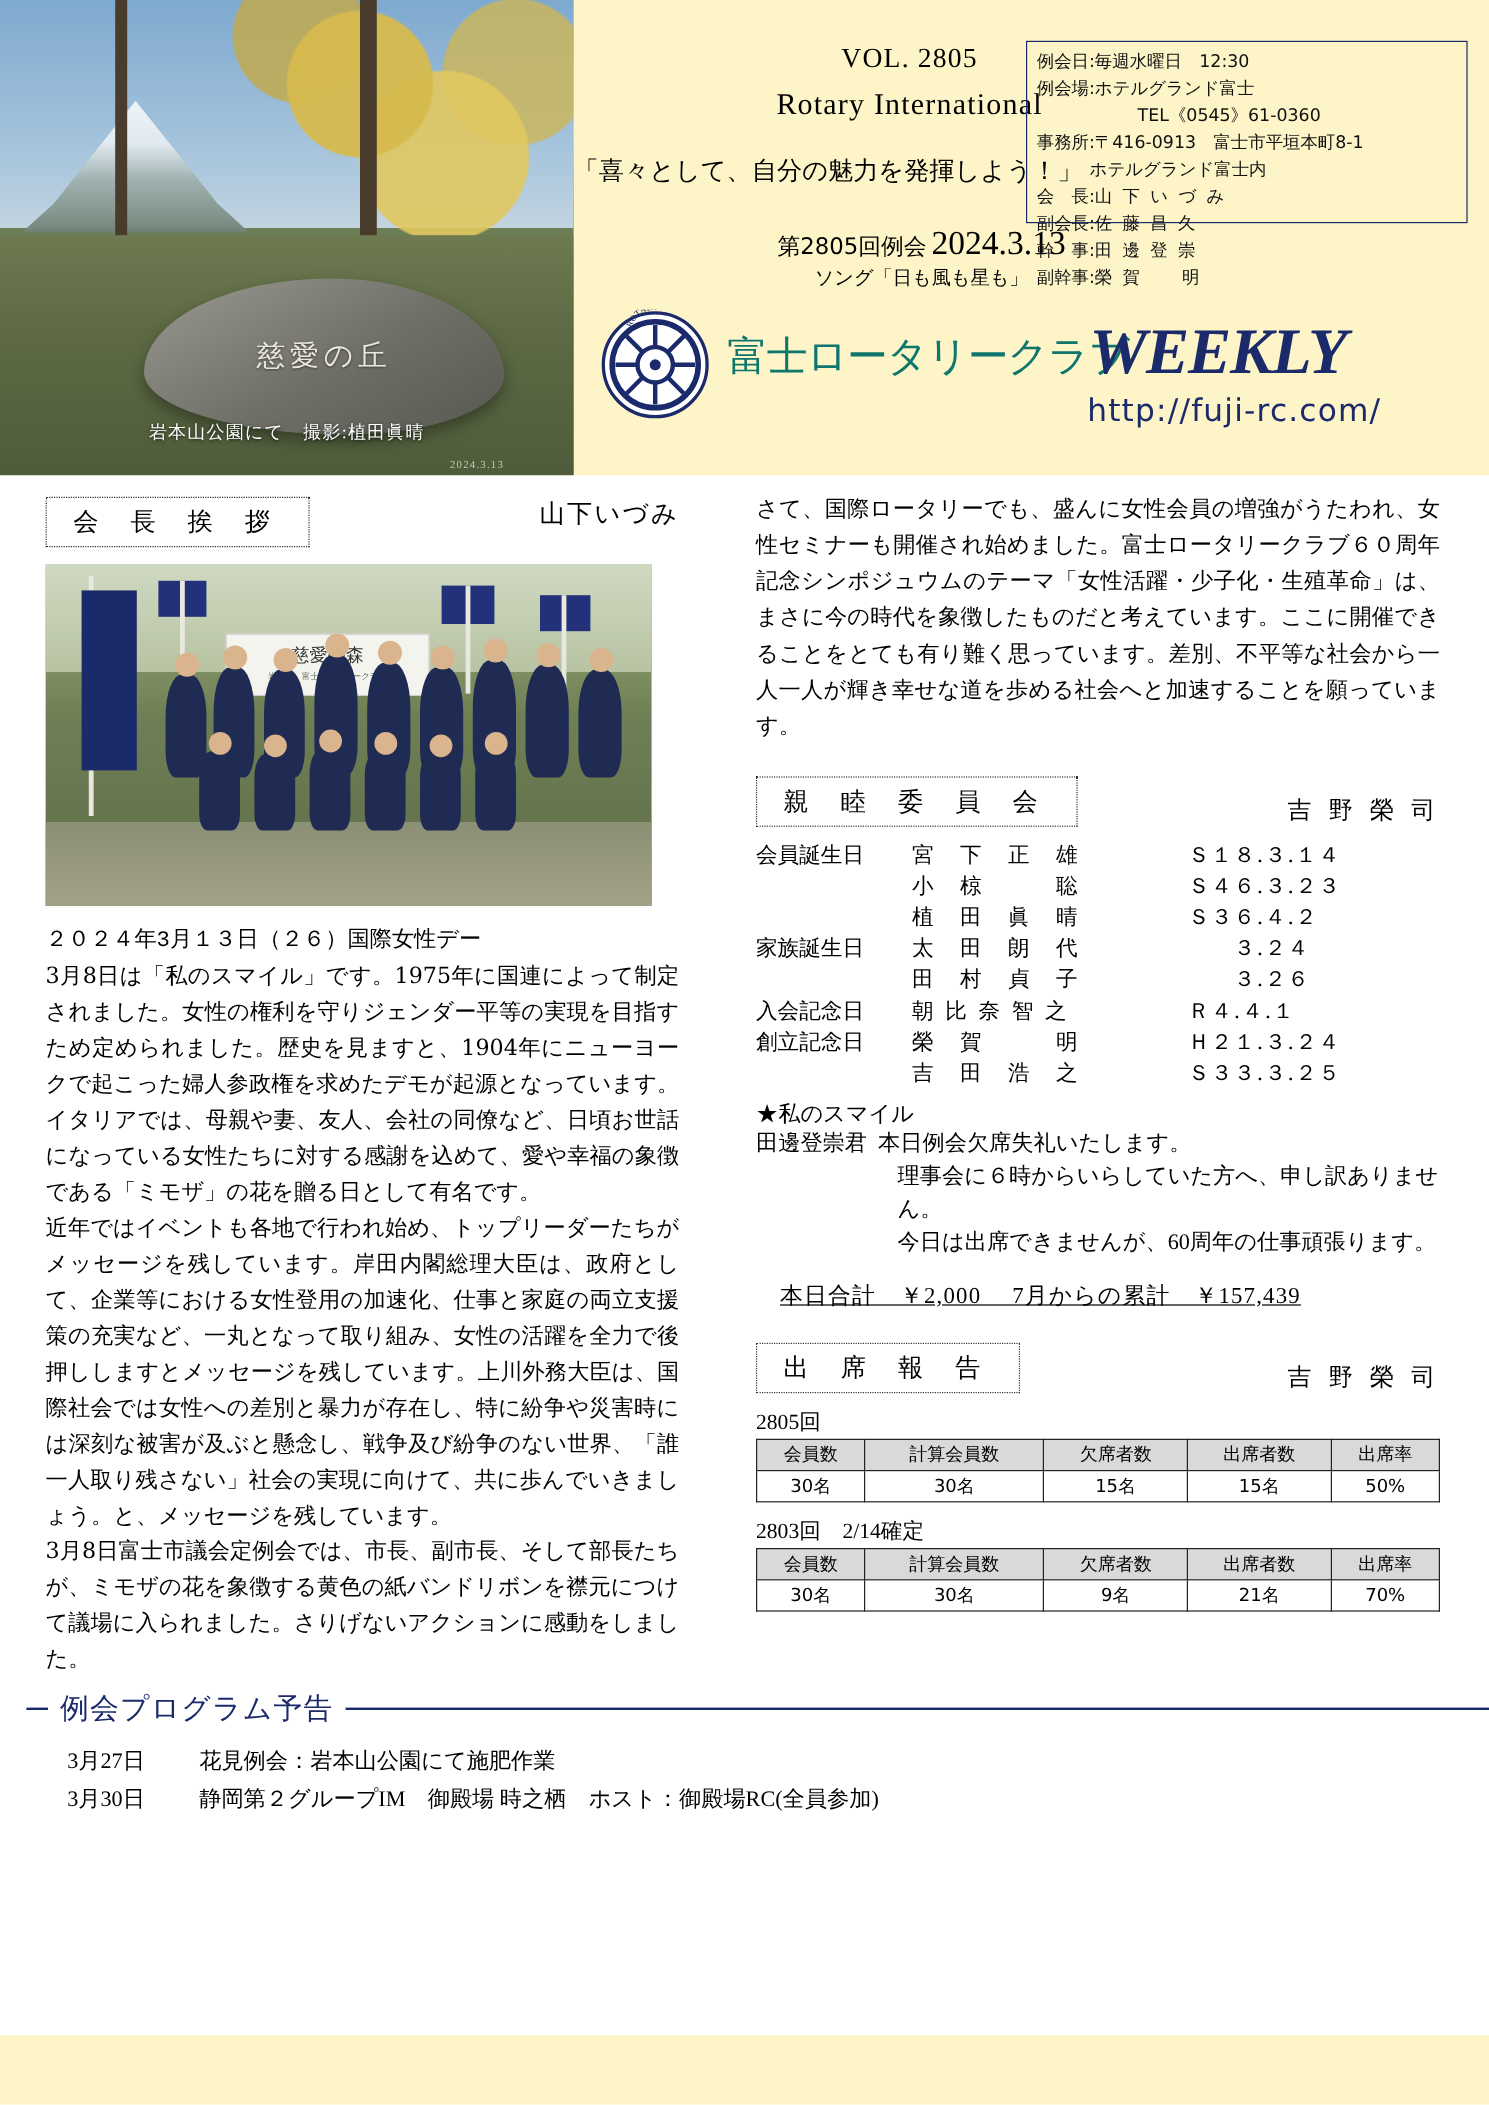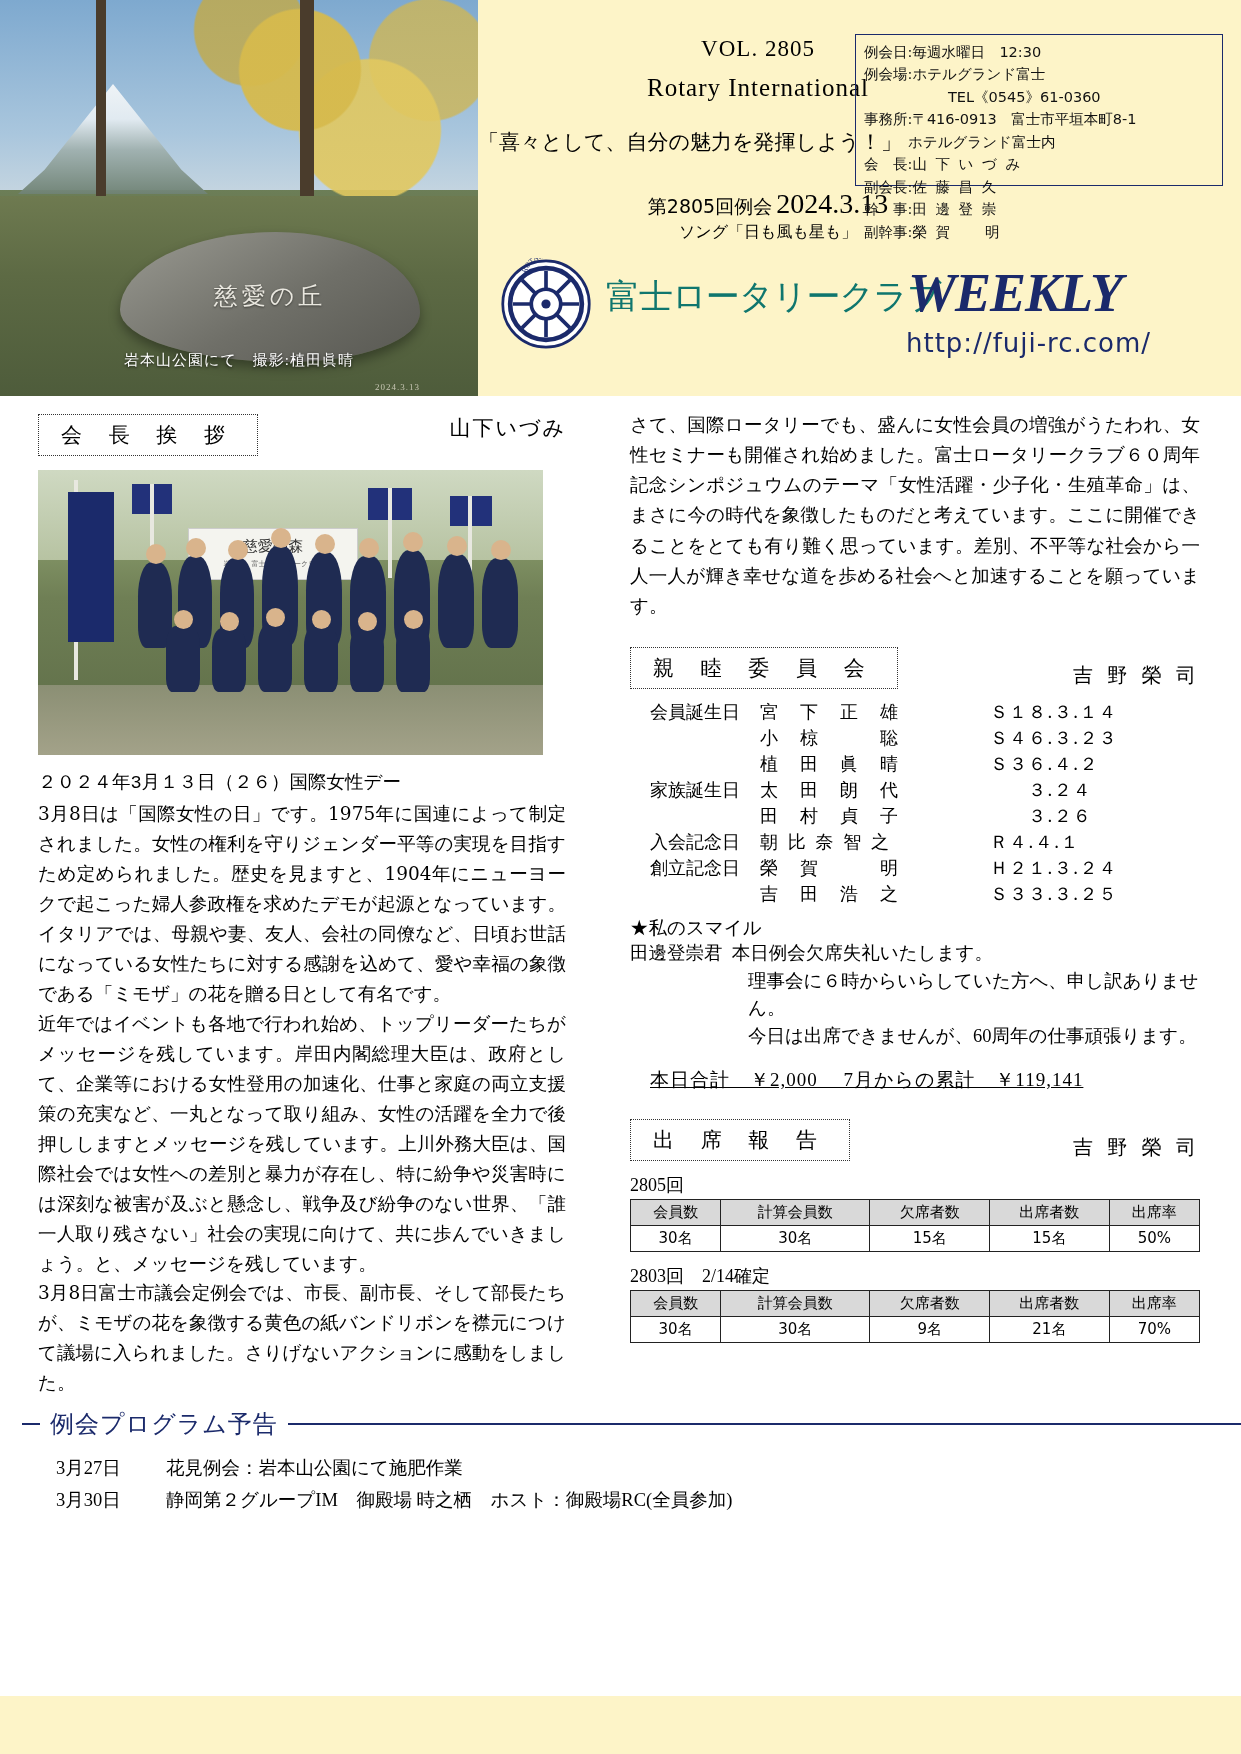--- a/index.html
+++ b/index.html
@@ -119,21 +119,21 @@
 
   .r-para { font-size:18.5px; line-height:1.63; text-align:justify; margin:0;
             font-family:"DejaVu Serif","Liberation Serif",serif; }
 
   .sec-title-wrap { margin-top:26px; display:flex; align-items:flex-end; justify-content:space-between; }
   .sec-name { font-size:20px; letter-spacing:4px; font-family:"DejaVu Sans","Liberation Sans",sans-serif; }
 
   table.list { border-collapse:collapse; margin-top:10px; width:100%;
                font-size:18px; font-family:"DejaVu Serif","Liberation Serif",serif; }
   table.list td { padding:1px 0; white-space:nowrap; vertical-align:top; }
-  td.lbl { width:130px; text-align:center; }
+  td.lbl { width:130px; text-align:left; }
   td.nm  { width:230px; letter-spacing:2px; }
   td.dt  { text-align:left; letter-spacing:1px; }
 
   .smile-head { margin-top:8px; font-size:18.5px; }
   .smile-line { font-size:18.5px; line-height:1.5; }
   .smile-ind { padding-left:118px; }
   .total { margin-top:16px; font-size:19px; text-decoration:underline; letter-spacing:1px; padding-left:20px; }
 
   .att-label { font-size:18px; margin-top:12px;font-family:Liberation Serif, serif; }
   table.att { border-collapse:collapse; width:100%; margin-top:2px; font-size:15px;
@@ -282,21 +282,21 @@
       <div class="p2-head" style="left:228px; top:138px; width:19px; height:19px;"></div>
       <div class="p2-person" style="left:266px; top:156px; width:34px; height:66px; border-radius:30% 30% 20% 20%;"></div>
       <div class="p2-head" style="left:274px; top:140px; width:19px; height:19px;"></div>
       <div class="p2-person" style="left:312px; top:158px; width:34px; height:64px; border-radius:30% 30% 20% 20%;"></div>
       <div class="p2-head" style="left:320px; top:142px; width:19px; height:19px;"></div>
       <div class="p2-person" style="left:358px; top:156px; width:34px; height:66px; border-radius:30% 30% 20% 20%;"></div>
       <div class="p2-head" style="left:366px; top:140px; width:19px; height:19px;"></div>
     </div>
 
     <p class="para first">２０２４年3月１３日（２６）国際女性デー</p>
-    <p class="para">3月8日は「国際女性の日」です。1975年に国連によって制定されました。女性の権利を守りジェンダー平等の実現を目指すため定められました。歴史を見ますと、1904年にニューヨークで起こった婦人参政権を求めたデモが起源となっています。イタリアでは、母親や妻、友人、会社の同僚など、日頃お世話になっている女性たちに対する感謝を込めて、愛や幸福の象徴である「ミモザ」の花を贈る日として有名です。</p>
+    <p class="para">3月8日は「私のスマイル」です。1975年に国連によって制定されました。女性の権利を守りジェンダー平等の実現を目指すため定められました。歴史を見ますと、1904年にニューヨークで起こった婦人参政権を求めたデモが起源となっています。イタリアでは、母親や妻、友人、会社の同僚など、日頃お世話になっている女性たちに対する感謝を込めて、愛や幸福の象徴である「ミモザ」の花を贈る日として有名です。</p>
     <p class="para">近年ではイベントも各地で行われ始め、トップリーダーたちがメッセージを残しています。岸田内閣総理大臣は、政府として、企業等における女性登用の加速化、仕事と家庭の両立支援策の充実など、一丸となって取り組み、女性の活躍を全力で後押ししますとメッセージを残しています。上川外務大臣は、国際社会では女性への差別と暴力が存在し、特に紛争や災害時には深刻な被害が及ぶと懸念し、戦争及び紛争のない世界、「誰一人取り残さない」社会の実現に向けて、共に歩んでいきましょう。と、メッセージを残しています。</p>
     <p class="para">3月8日富士市議会定例会では、市長、副市長、そして部長たちが、ミモザの花を象徴する黄色の紙バンドリボンを襟元につけて議場に入られました。さりげないアクションに感動をしました。</p>
   </div>
 
   <div class="col-right">
     <p class="r-para">さて、国際ロータリーでも、盛んに女性会員の増強がうたわれ、女性セミナーも開催され始めました。富士ロータリークラブ６０周年記念シンポジュウムのテーマ「女性活躍・少子化・生殖革命」は、まさに今の時代を象徴したものだと考えています。ここに開催できることをとても有り難く思っています。差別、不平等な社会から一人一人が輝き幸せな道を歩める社会へと加速することを願っています。</p>
 
     <div class="sec-title-wrap">
       <span class="sec-title">親 睦 委 員 会</span>
       <span class="sec-name">吉 野 榮 司</span>
@@ -347,21 +347,21 @@
     </tbody>
       </table>
 
     <div class="smile-head">★私のスマイル</div>
     <div class="smile-line">
       <span>田邊登崇君</span>&nbsp;&nbsp;<span>本日例会欠席失礼いたします。</span>
     </div>
     <div class="smile-line smile-ind">理事会に６時からいらしていた方へ、申し訳ありません。</div>
     <div class="smile-line smile-ind">今日は出席できませんが、60周年の仕事頑張ります。</div>
 
-    <div class="total">本日合計　￥2,000　 7月からの累計　￥119,141</div>
+    <div class="total">本日合計　￥2,000　 7月からの累計　￥157,439</div>
 
     <div class="sec-title-wrap">
       <span class="sec-title">出 席 報 告</span>
       <span class="sec-name">吉 野 榮 司</span>
     </div>
 
     <div class="att-label">2805回</div>
     <table class="att">
       <tbody>
           <tr>

